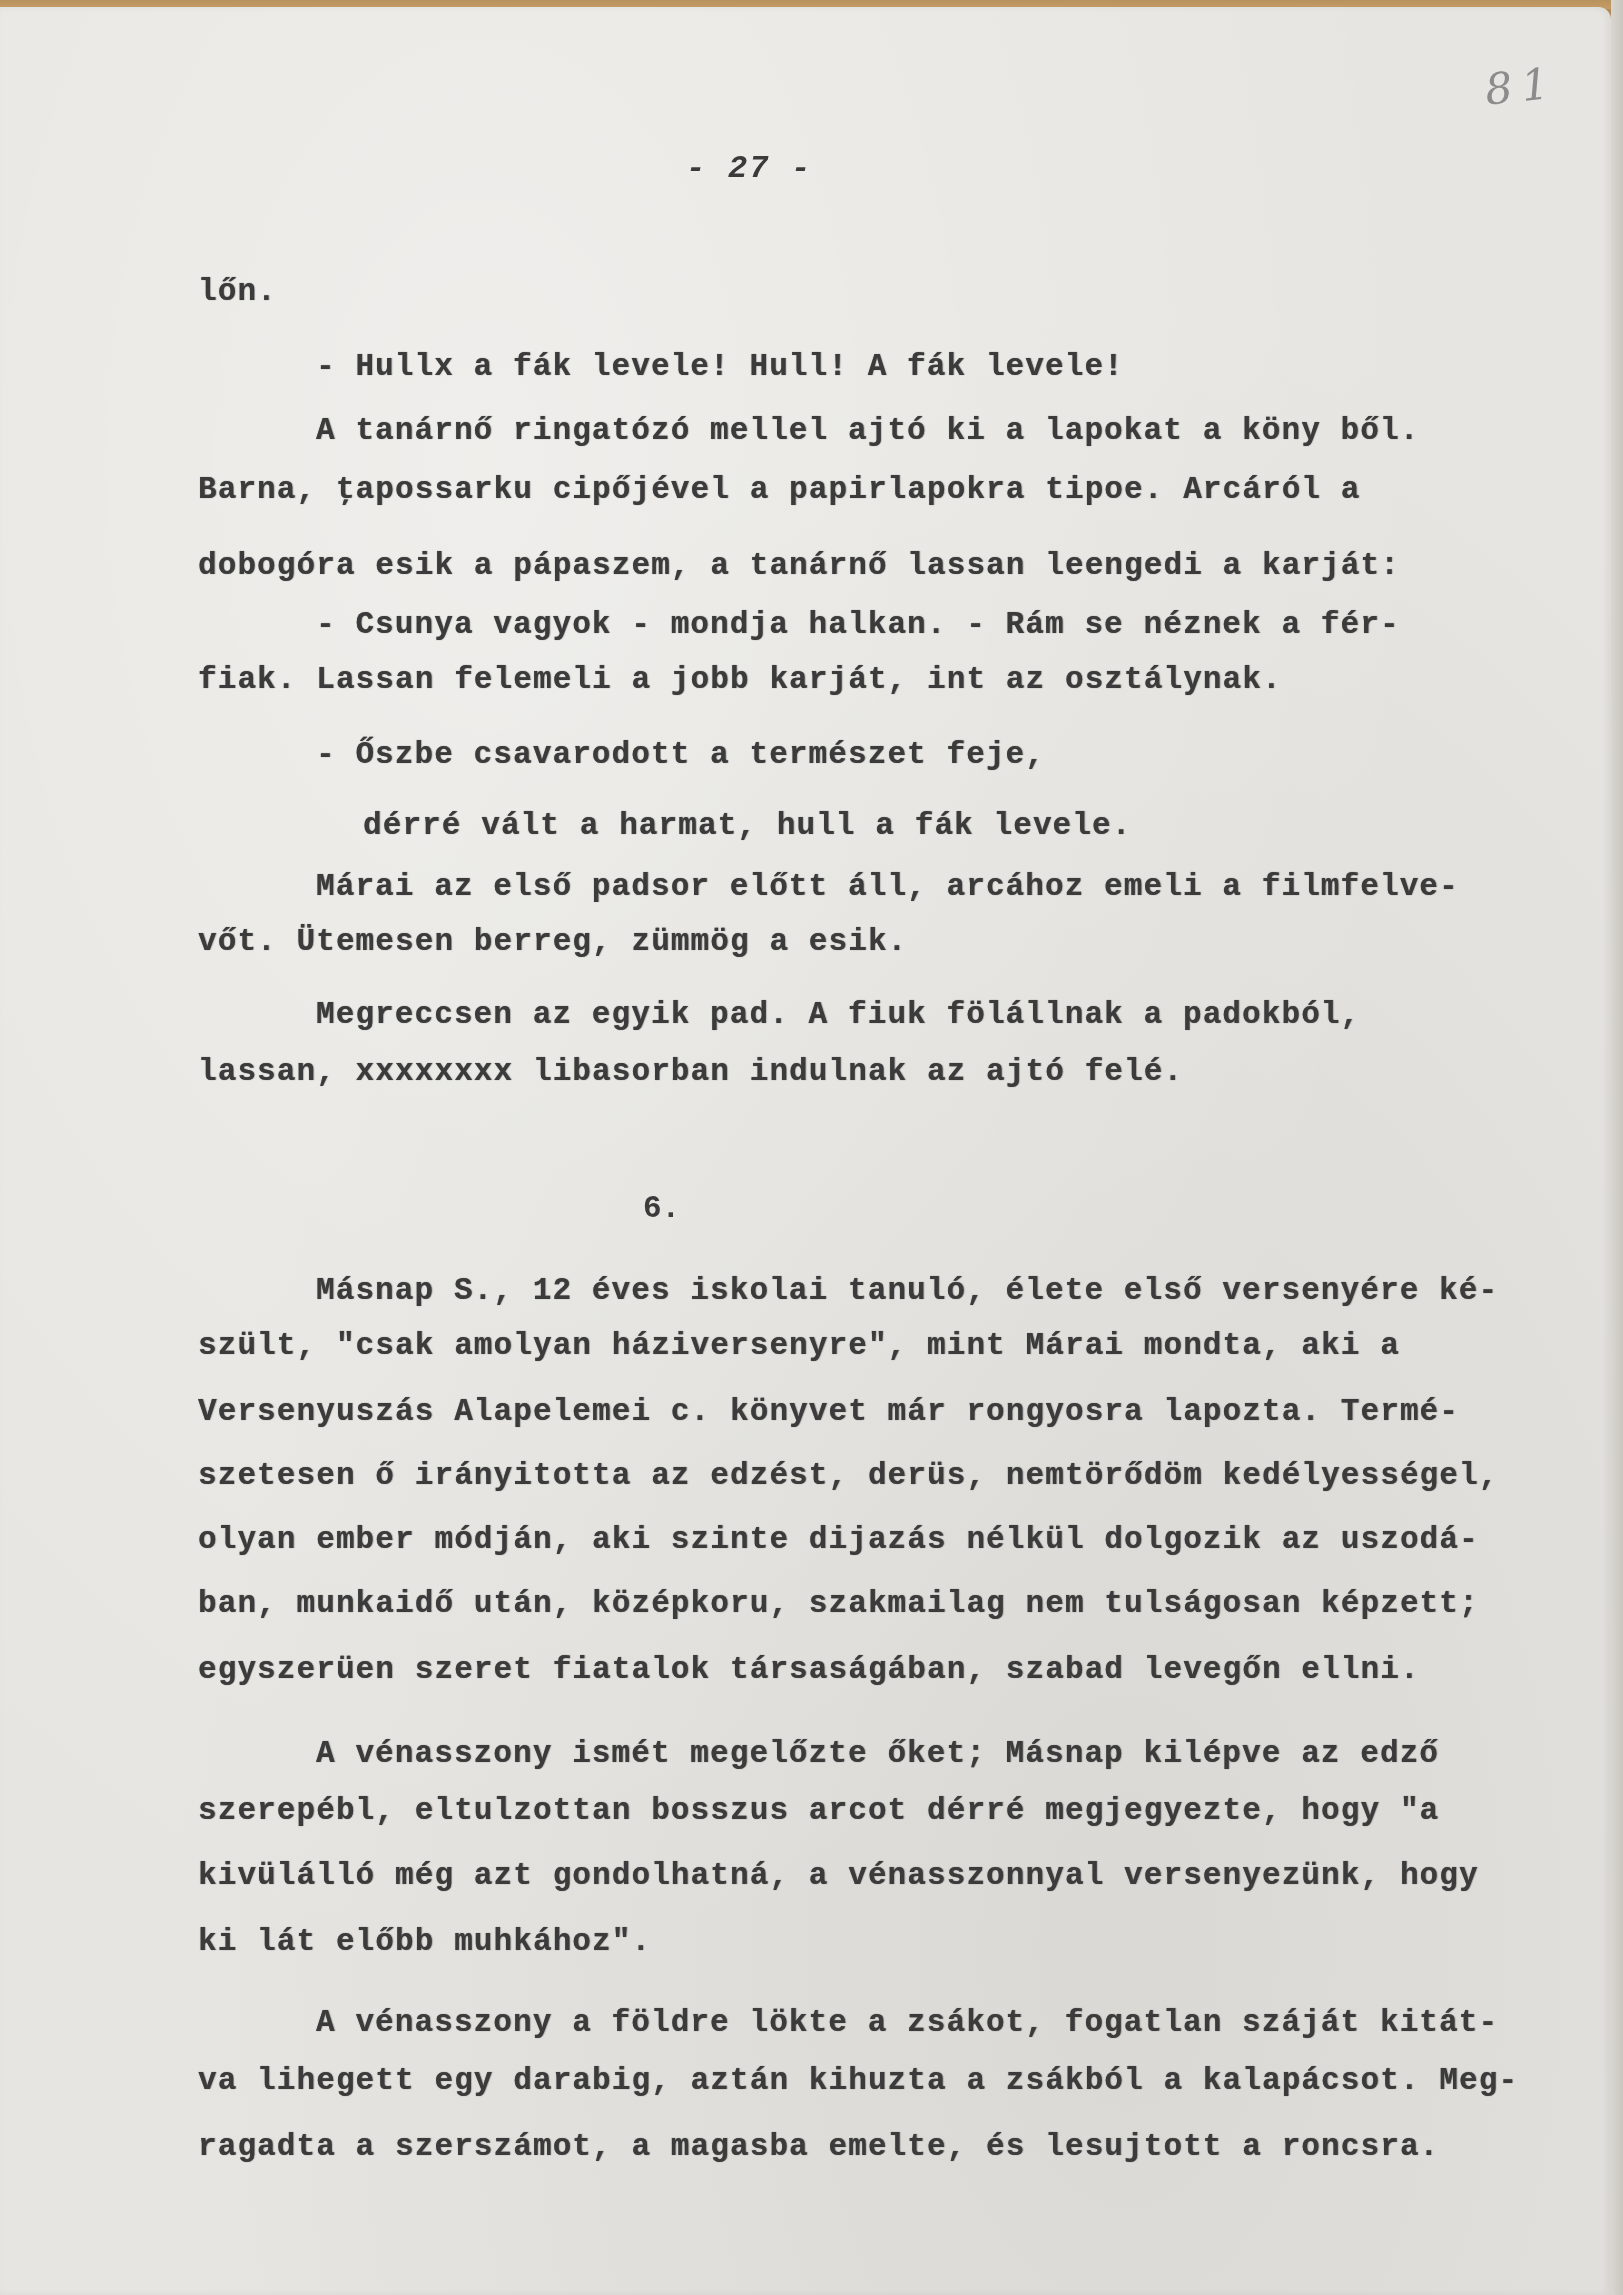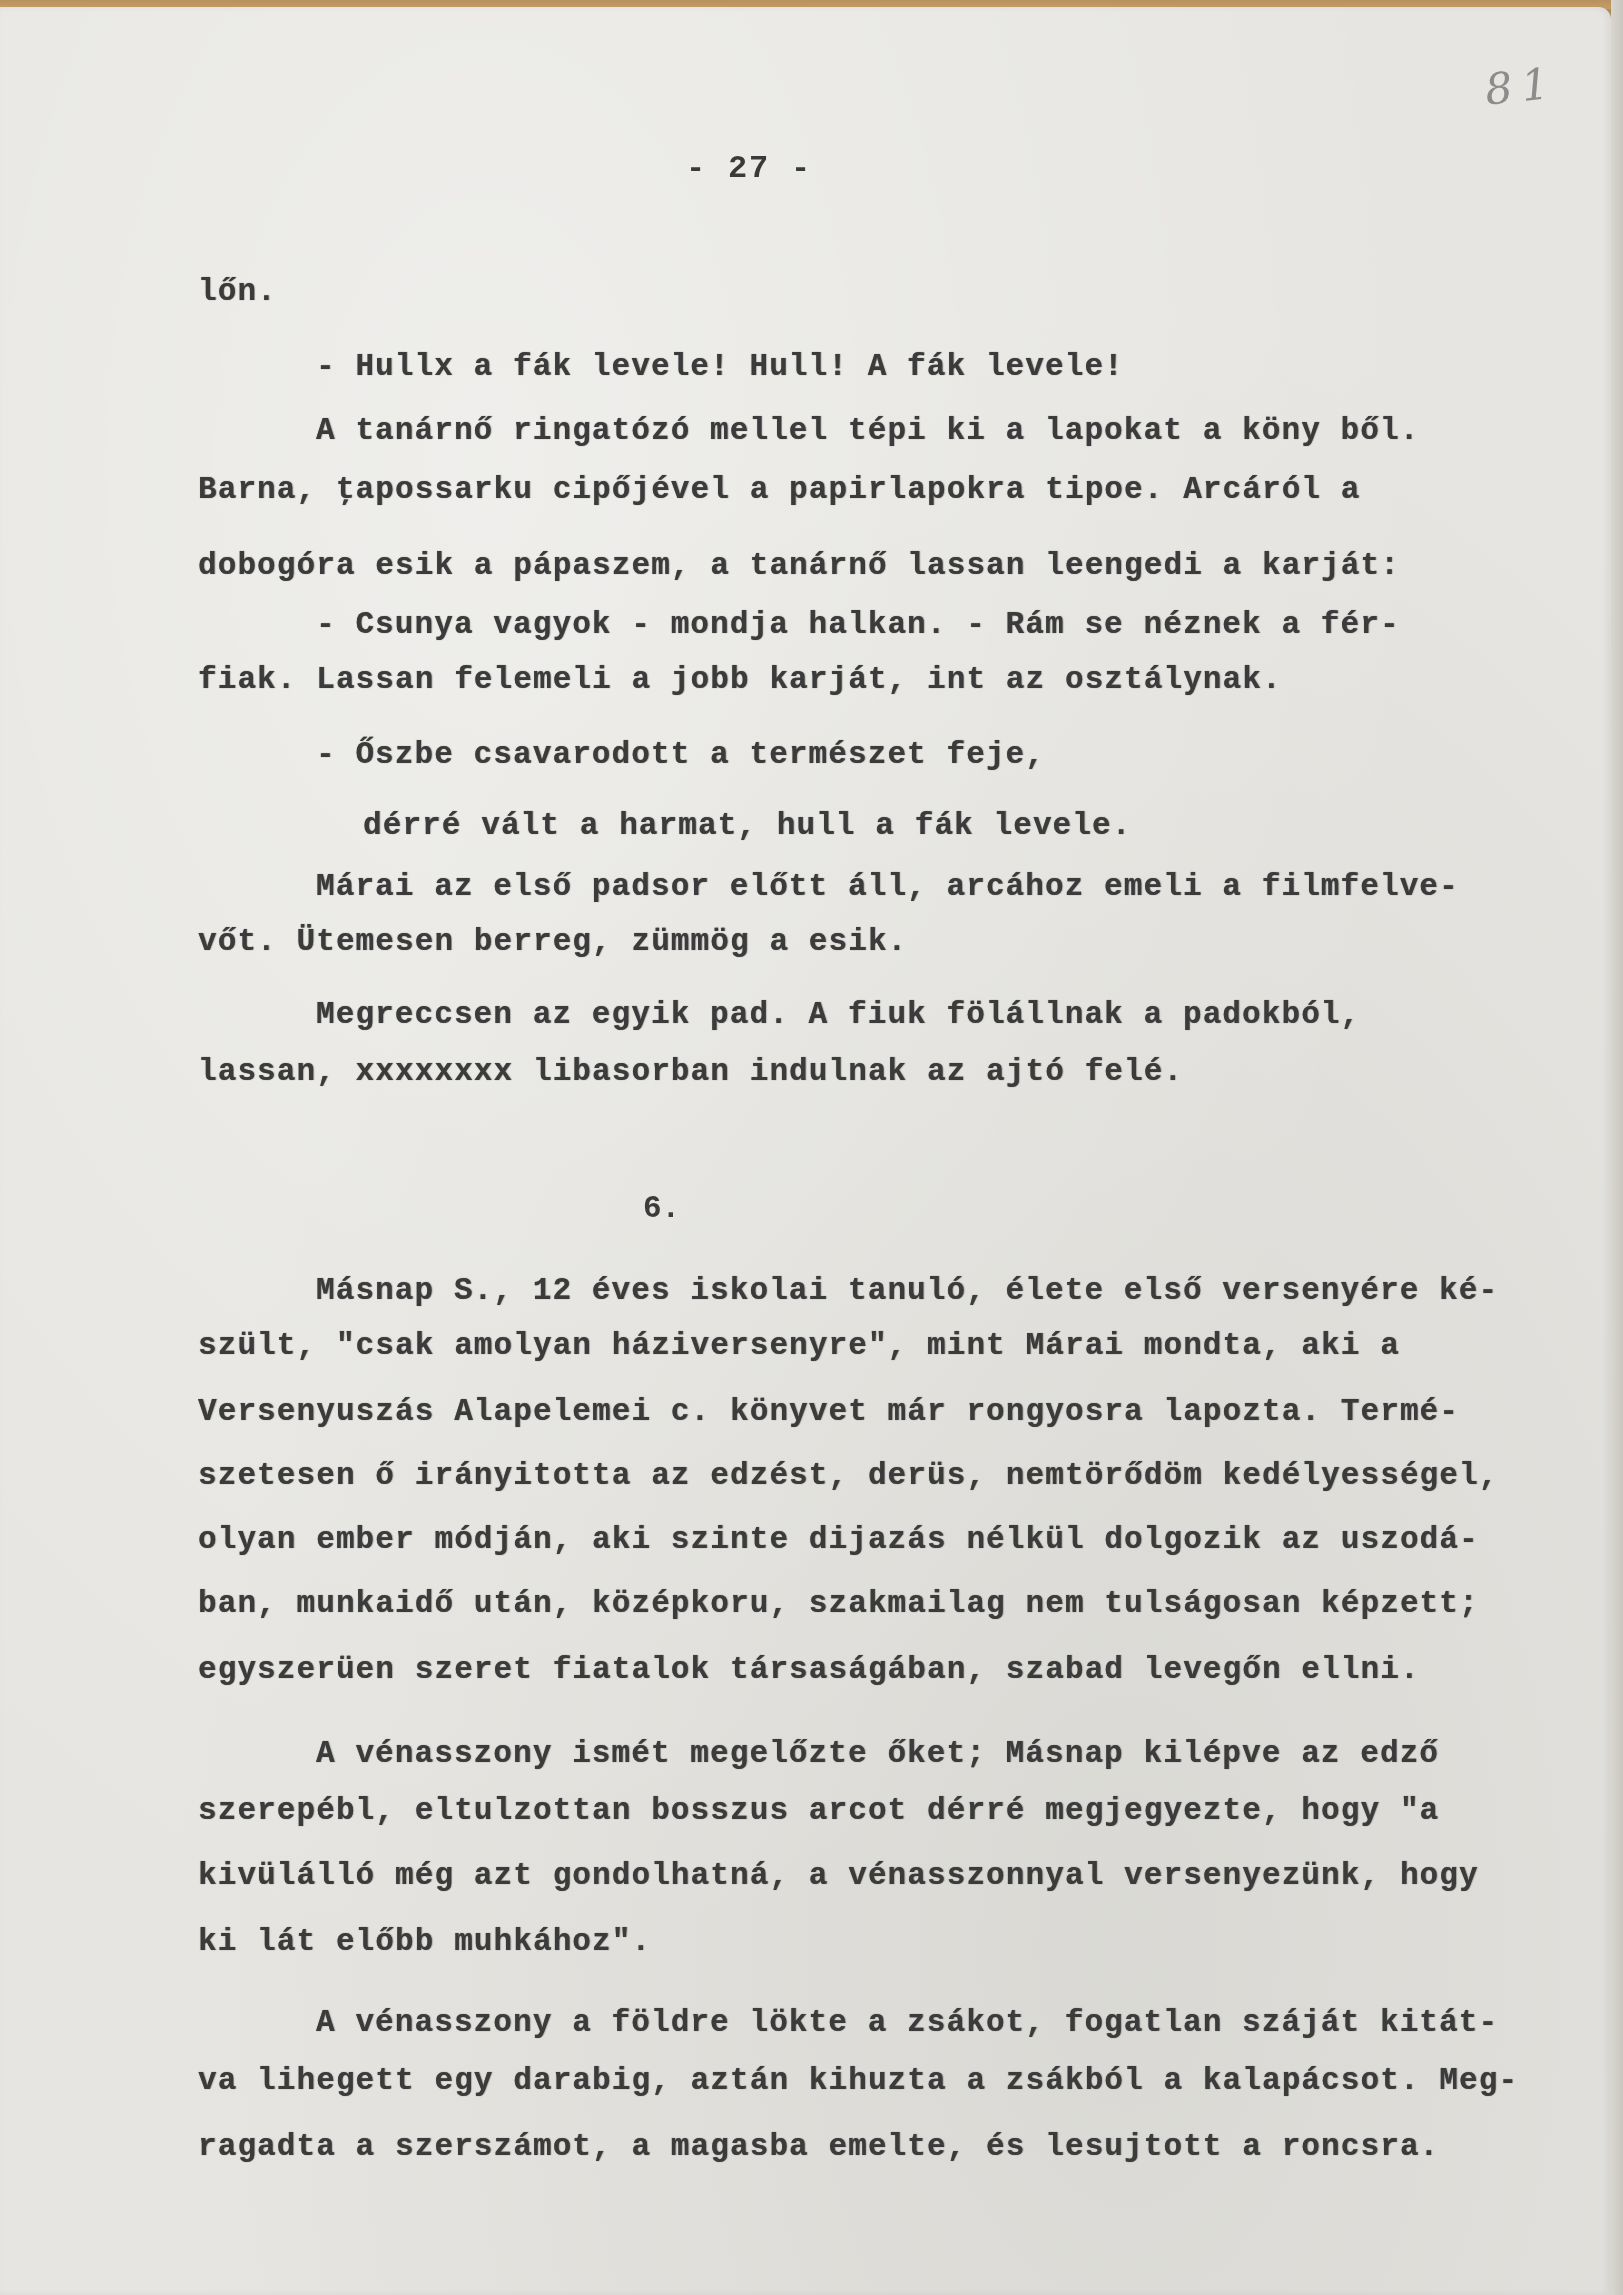--- a/index.html
+++ b/index.html
@@ -55,20 +55,21 @@
       left: 0;
       width: 1623px;
       top: 150px;
       text-align: center;
       padding-right: 125px;
       box-sizing: border-box;
       font-size: 32px;
       font-weight: bold;
       color: #3a3a3a;
       letter-spacing: 1.8px;
+      font-style: italic;
     }
     .typed {
       position: absolute;
       left: 198px;
       font-size: 31px;
       font-weight: bold;
       color: #3b3b3b;
       white-space: pre;
       letter-spacing: 1.1px;
       text-shadow: 0 0 0.9px rgba(40,40,40,0.55), 0.9px 0 0.9px rgba(60,60,60,0.3);
@@ -88,21 +89,21 @@
 
 <div class="desk-top"></div>
 <div class="paper"></div>
 <div class="desk-right"></div>
 
 <div class="handwritten">81</div>
 <div class="page-number">- 27 -</div>
 
 <div class="typed" style="top:274px">lőn.</div>
 <div class="typed indent" style="top:340px">- Hullx a fák levele! Hull! A fák levele!</div>
-<div class="typed indent" style="top:404px">A tanárnő ringatózó mellel tépi ki a lapokat a köny ből.</div>
+<div class="typed indent" style="top:404px">A tanárnő ringatózó mellel ajtó ki a lapokat a köny ből.</div>
 <div class="typed" style="top:472px">Barna, ţapossarku cipőjével a papirlapokra tipoe. Arcáról a</div>
 <div class="typed" style="top:548px">dobogóra esik a pápaszem, a tanárnő lassan leengedi a karját:</div>
 <div class="typed indent" style="top:598px">- Csunya vagyok - mondja halkan. - Rám se néznek a fér-</div>
 <div class="typed" style="top:662px">fiak. Lassan felemeli a jobb karját, int az osztálynak.</div>
 <div class="typed indent" style="top:728px">- Őszbe csavarodott a természet feje,</div>
 <div class="typed indent-verse" style="top:792px">dérré vált a harmat, hull a fák levele.</div>
 <div class="typed indent" style="top:860px">Márai az első padsor előtt áll, arcához emeli a filmfelve-</div>
 <div class="typed" style="top:924px">vőt. Ütemesen berreg, zümmög a esik.</div>
 <div class="typed indent" style="top:988px">Megreccsen az egyik pad. A fiuk fölállnak a padokból,</div>
 <div class="typed" style="top:1054px">lassan, xxxxxxxx libasorban indulnak az ajtó felé.</div>

